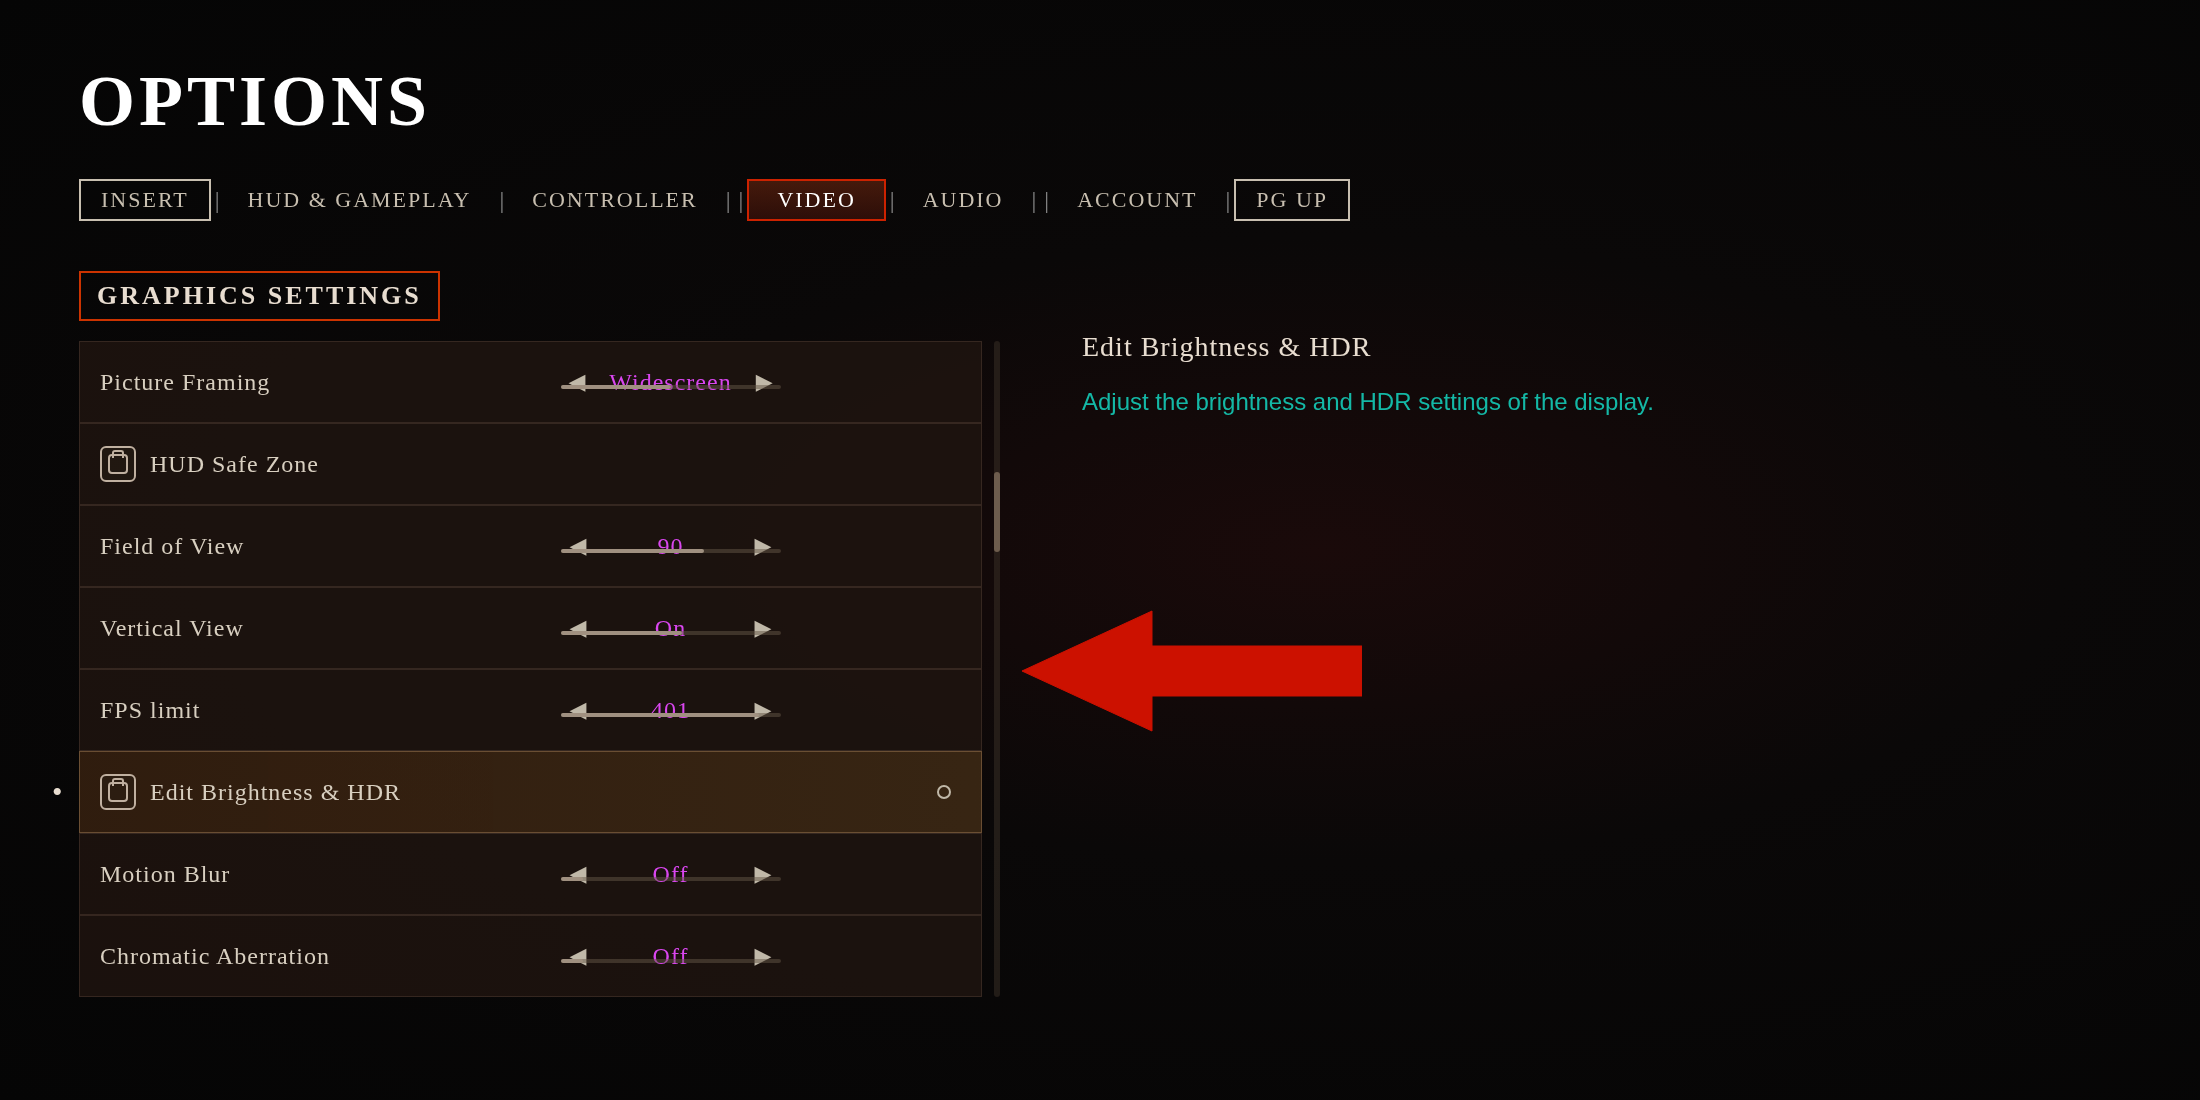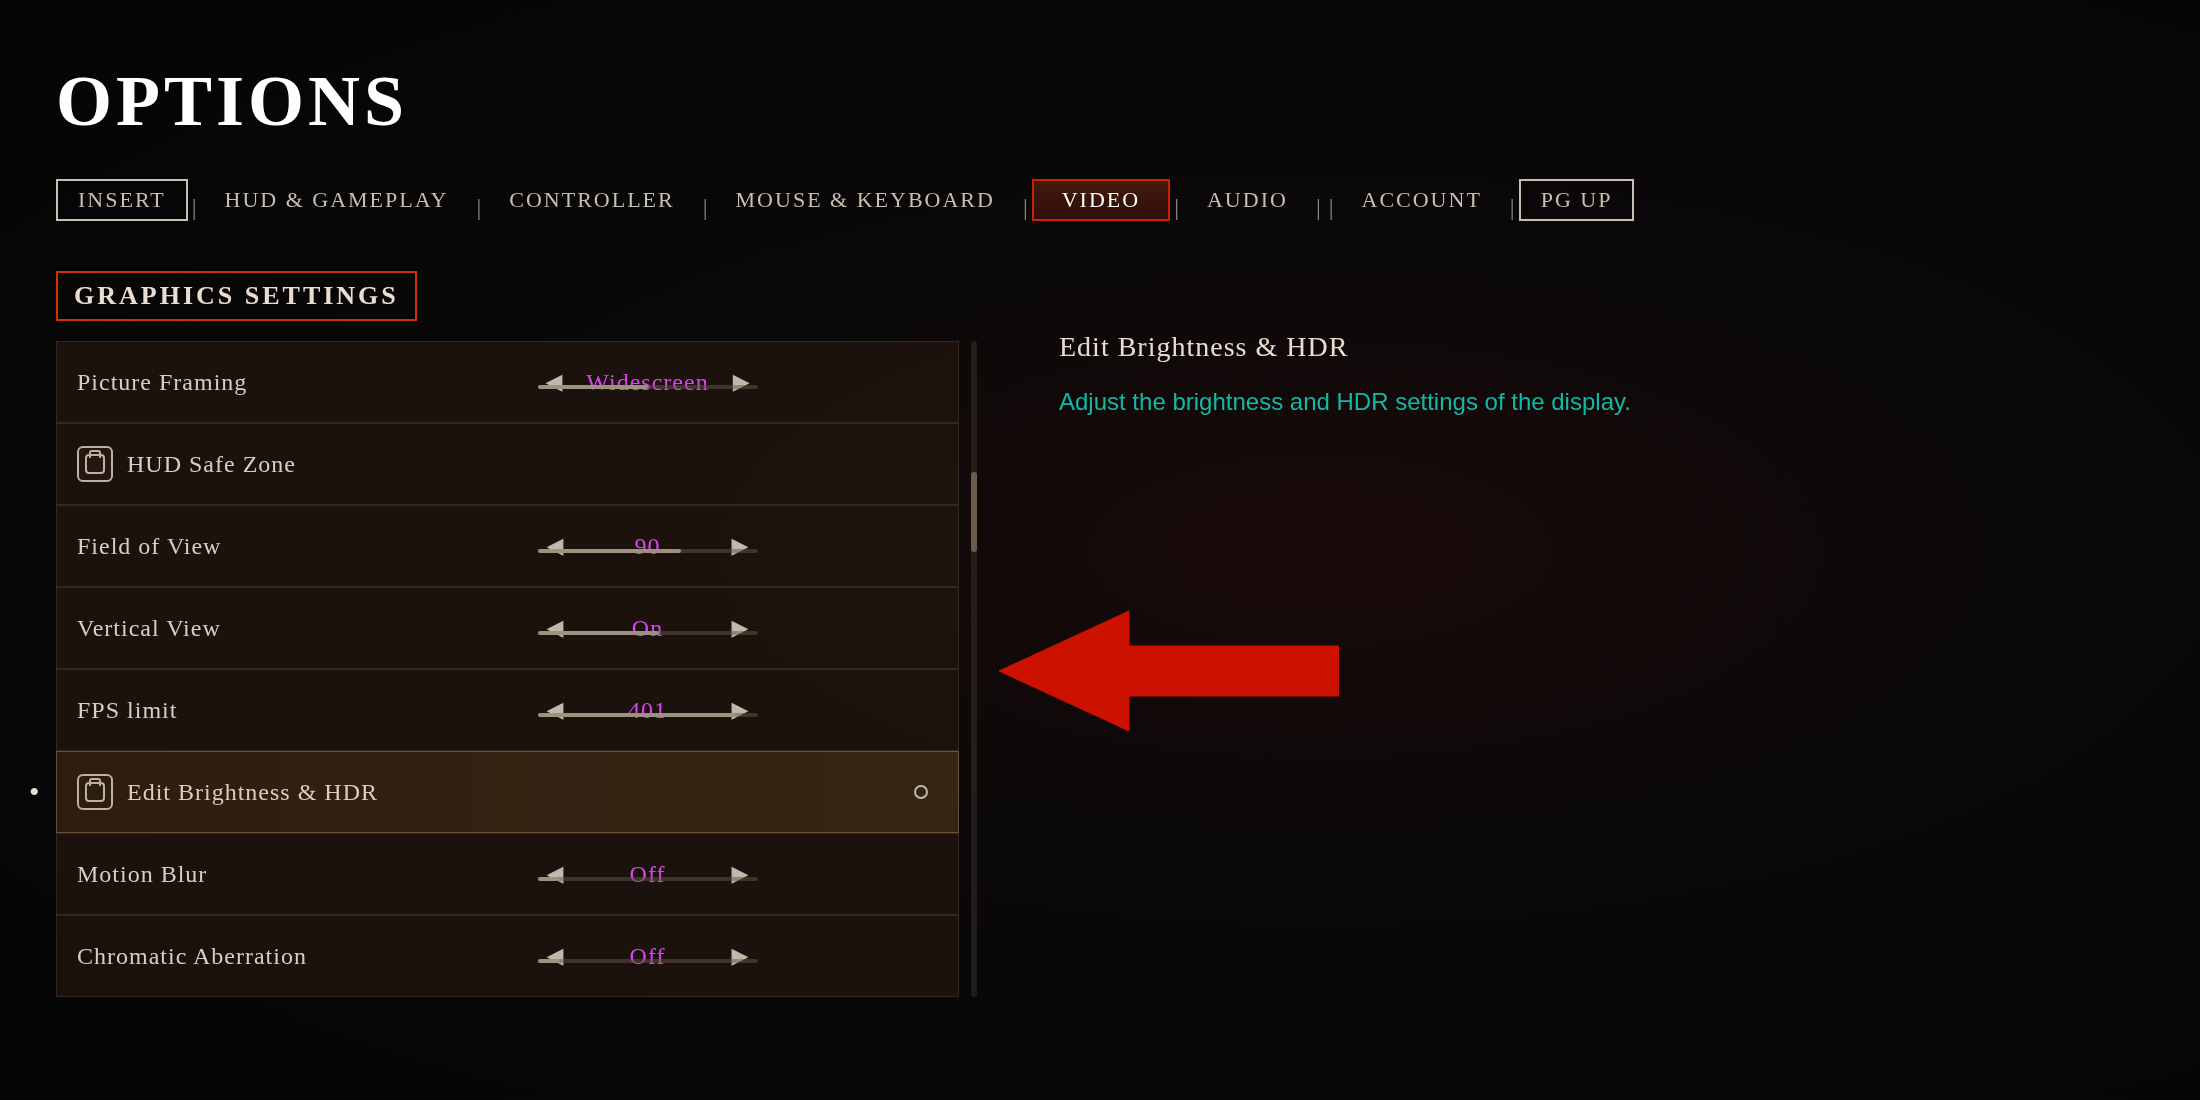--- a/index.html
+++ b/index.html
@@ -19,37 +19,37 @@
       content: '';
       position: absolute;
       inset: 0;
       background: radial-gradient(ellipse at 60% 50%, #1a0a0a 0%, #0a0808 40%, #050505 100%);
       z-index: 0;
     }
 
     .page-wrapper {
       position: relative;
       z-index: 1;
-      padding: 60px 80px 0 56px;
+      padding: 60px 80px 0 79px;
     }
 
     
     .page-title {
       font-size: 72px;
       font-weight: bold;
       color: #ffffff;
       letter-spacing: 4px;
       margin-bottom: 36px;
       font-family: 'Georgia', serif;
     }
 
     
     .nav-tabs {
       display: flex;
-      align-items: flex-end;
+      align-items: center;
       gap: 0;
       margin-bottom: 50px;
       border-bottom: none;
     }
 
     .nav-tab {
       font-size: 22px;
       letter-spacing: 2px;
       color: #c8bfb0;
       padding: 8px 24px;
@@ -280,21 +280,20 @@
 
   <h1 class="page-title">OPTIONS</h1>
 
   <nav class="nav-tabs">
     <div class="nav-tab bordered">INSERT</div>
     <span class="nav-separator">|</span>
     <div class="nav-tab">HUD &amp; GAMEPLAY</div>
     <span class="nav-separator">|</span>
     <div class="nav-tab">CONTROLLER</div>
     <span class="nav-separator">|</span>
-    <div class="nav-tab">MOUSE &amp; KEYBOARD</div>
     <span class="nav-separator">|</span>
     <div class="nav-tab active">VIDEO</div>
     <span class="nav-separator">|</span>
     <div class="nav-tab">AUDIO</div>
     <span class="nav-separator">|</span>
     <span class="nav-separator">|</span>
     <div class="nav-tab">ACCOUNT</div>
     <span class="nav-separator">|</span>
     <div class="nav-tab bordered">PG UP</div>
   </nav>

